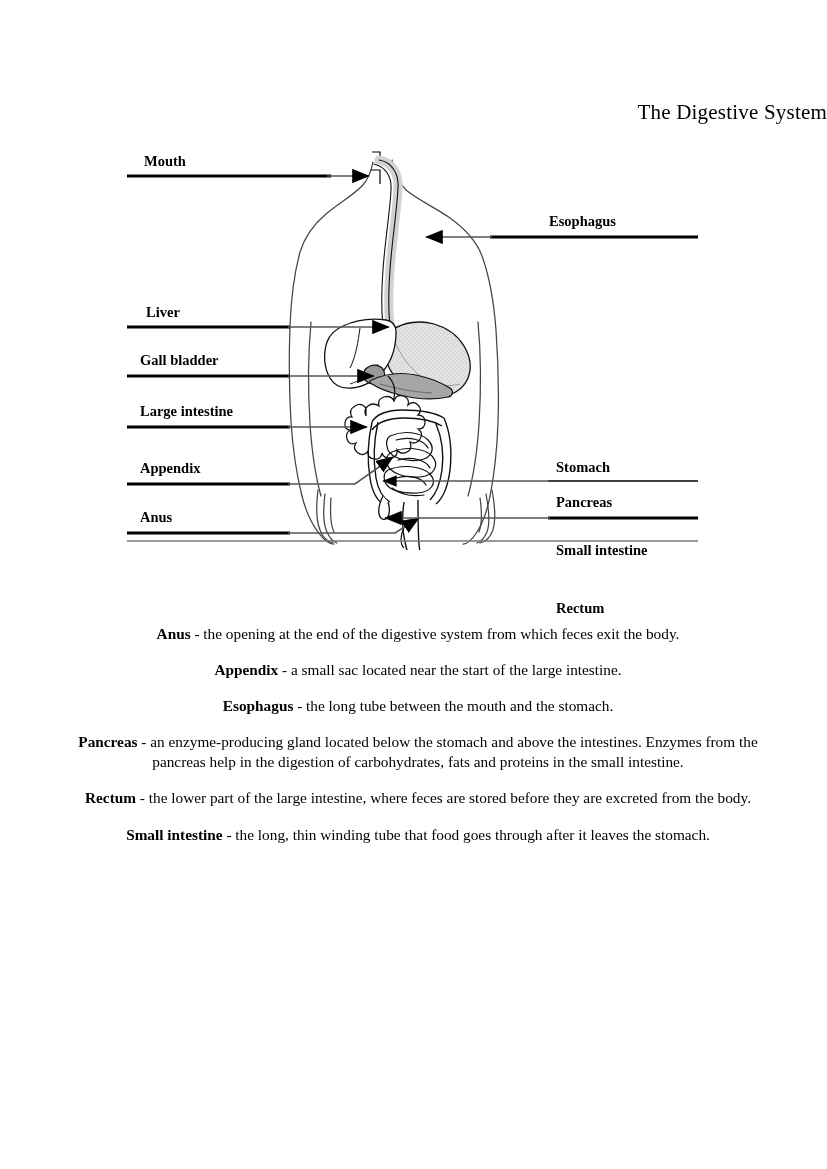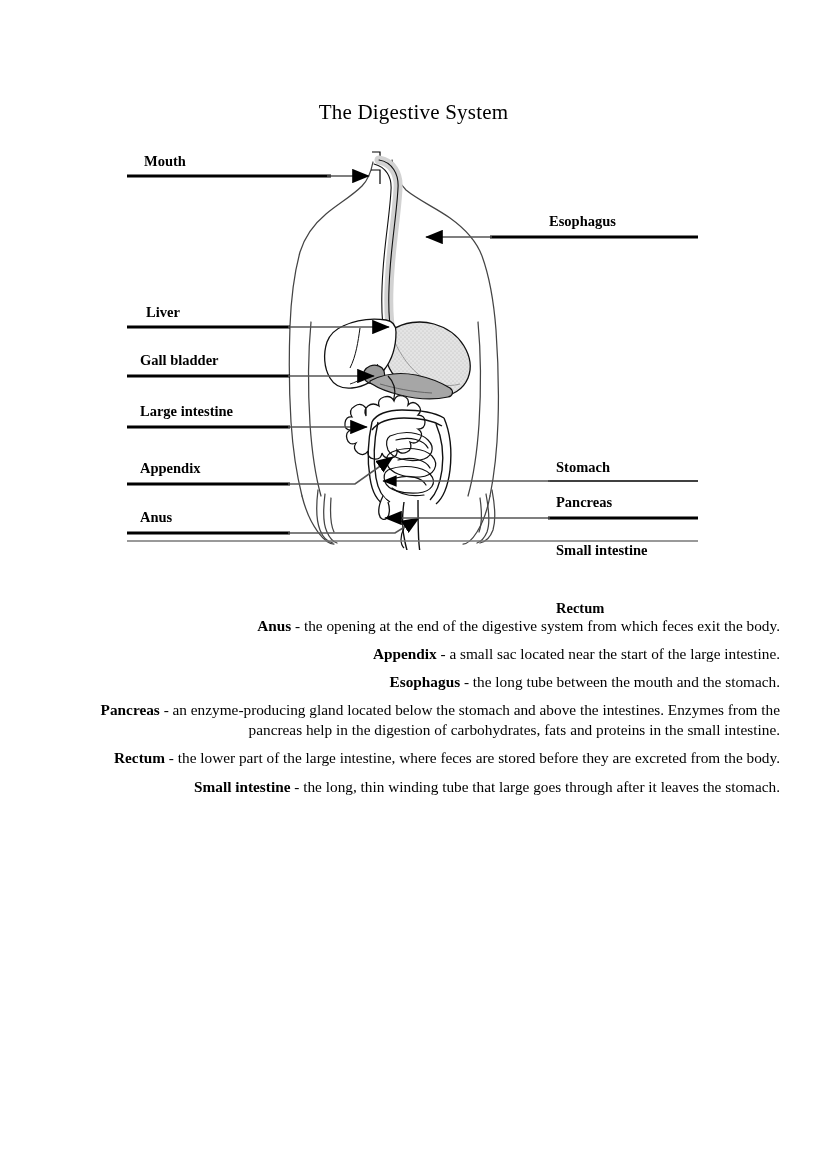--- a/index.html
+++ b/index.html
@@ -15,21 +15,21 @@
     color: #000000;
     overflow: hidden;
   }
 
   
   .page-title {
     position: absolute;
     top: 100px;
     left: 0;
     width: 827px;
-    text-align: center;
+    text-align: right;
     font-size: 21px;
     font-weight: 400;
     letter-spacing: 0.2px;
   }
 
   
   .diagram {
     position: absolute;
     left: 0;
     top: 140px;
@@ -57,22 +57,22 @@
   
   .definitions {
     position: absolute;
     left: 48px;
     top: 608px;
     width: 740px;
     font-size: 15.3px;
     line-height: 20.1px;
   }
   .def-entry {
-    margin: 8px;
-    text-align: right;
+    margin: 16px;
+    text-align: center;
   }
   .def-term {
     font-weight: bold;
   }
   .def-sep, .def-desc {
     font-weight: normal;
   }
 </style>
 </head>
 <body>
@@ -262,15 +262,15 @@
   <p class="def-entry">
     <span class="def-term">Esophagus</span><span class="def-sep"> - </span><span class="def-desc">the long tube between the mouth and the stomach.</span>
   </p>
   <p class="def-entry">
     <span class="def-term">Pancreas</span><span class="def-sep"> - </span><span class="def-desc">an enzyme-producing gland located below the stomach and above the intestines. Enzymes from the pancreas help in the digestion of carbohydrates, fats and proteins in the small intestine.</span>
   </p>
   <p class="def-entry">
     <span class="def-term">Rectum</span><span class="def-sep"> - </span><span class="def-desc">the lower part of the large intestine, where feces are stored before they are excreted from the body.</span>
   </p>
   <p class="def-entry">
-    <span class="def-term">Small intestine</span><span class="def-sep"> - </span><span class="def-desc">the long, thin winding tube that large goes through after it leaves the stomach.</span>
+    <span class="def-term">Small intestine</span><span class="def-sep"> - </span><span class="def-desc">the long, thin winding tube that food goes through after it leaves the stomach.</span>
   </p>
 </div>
 
 </body></html>

